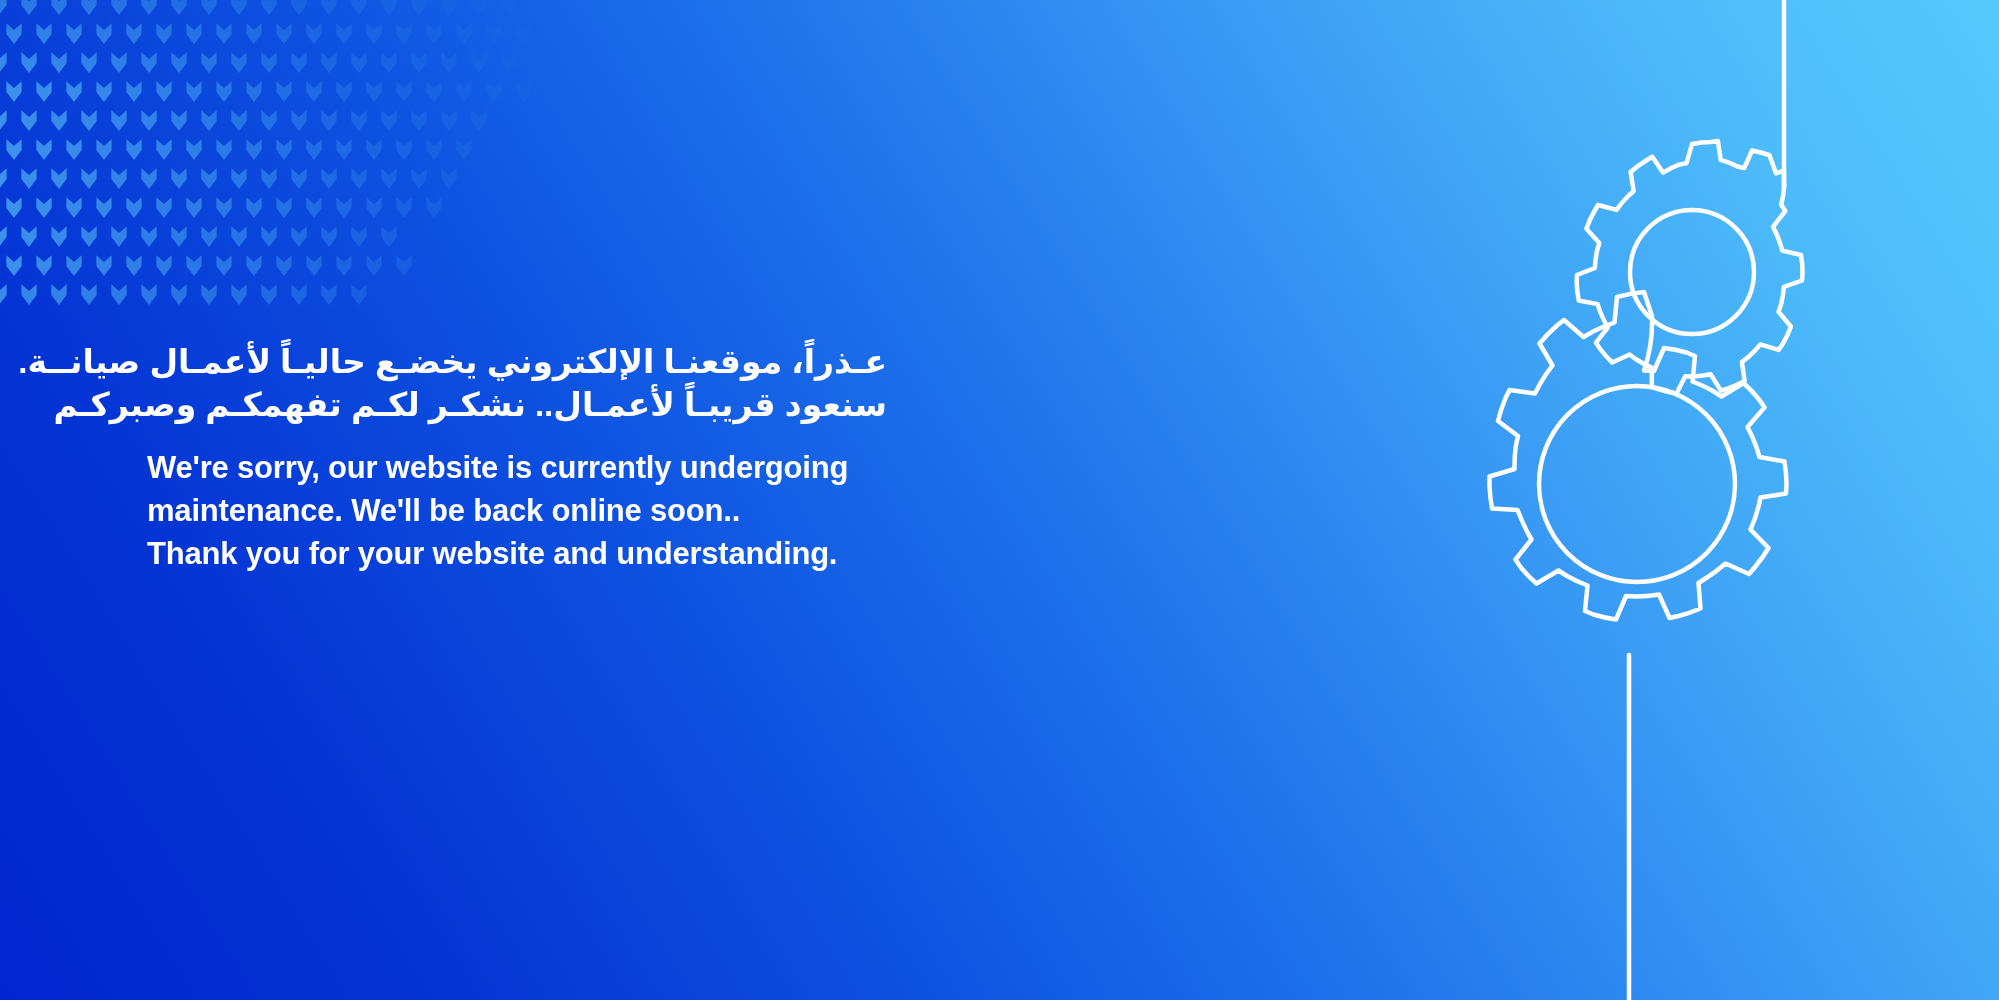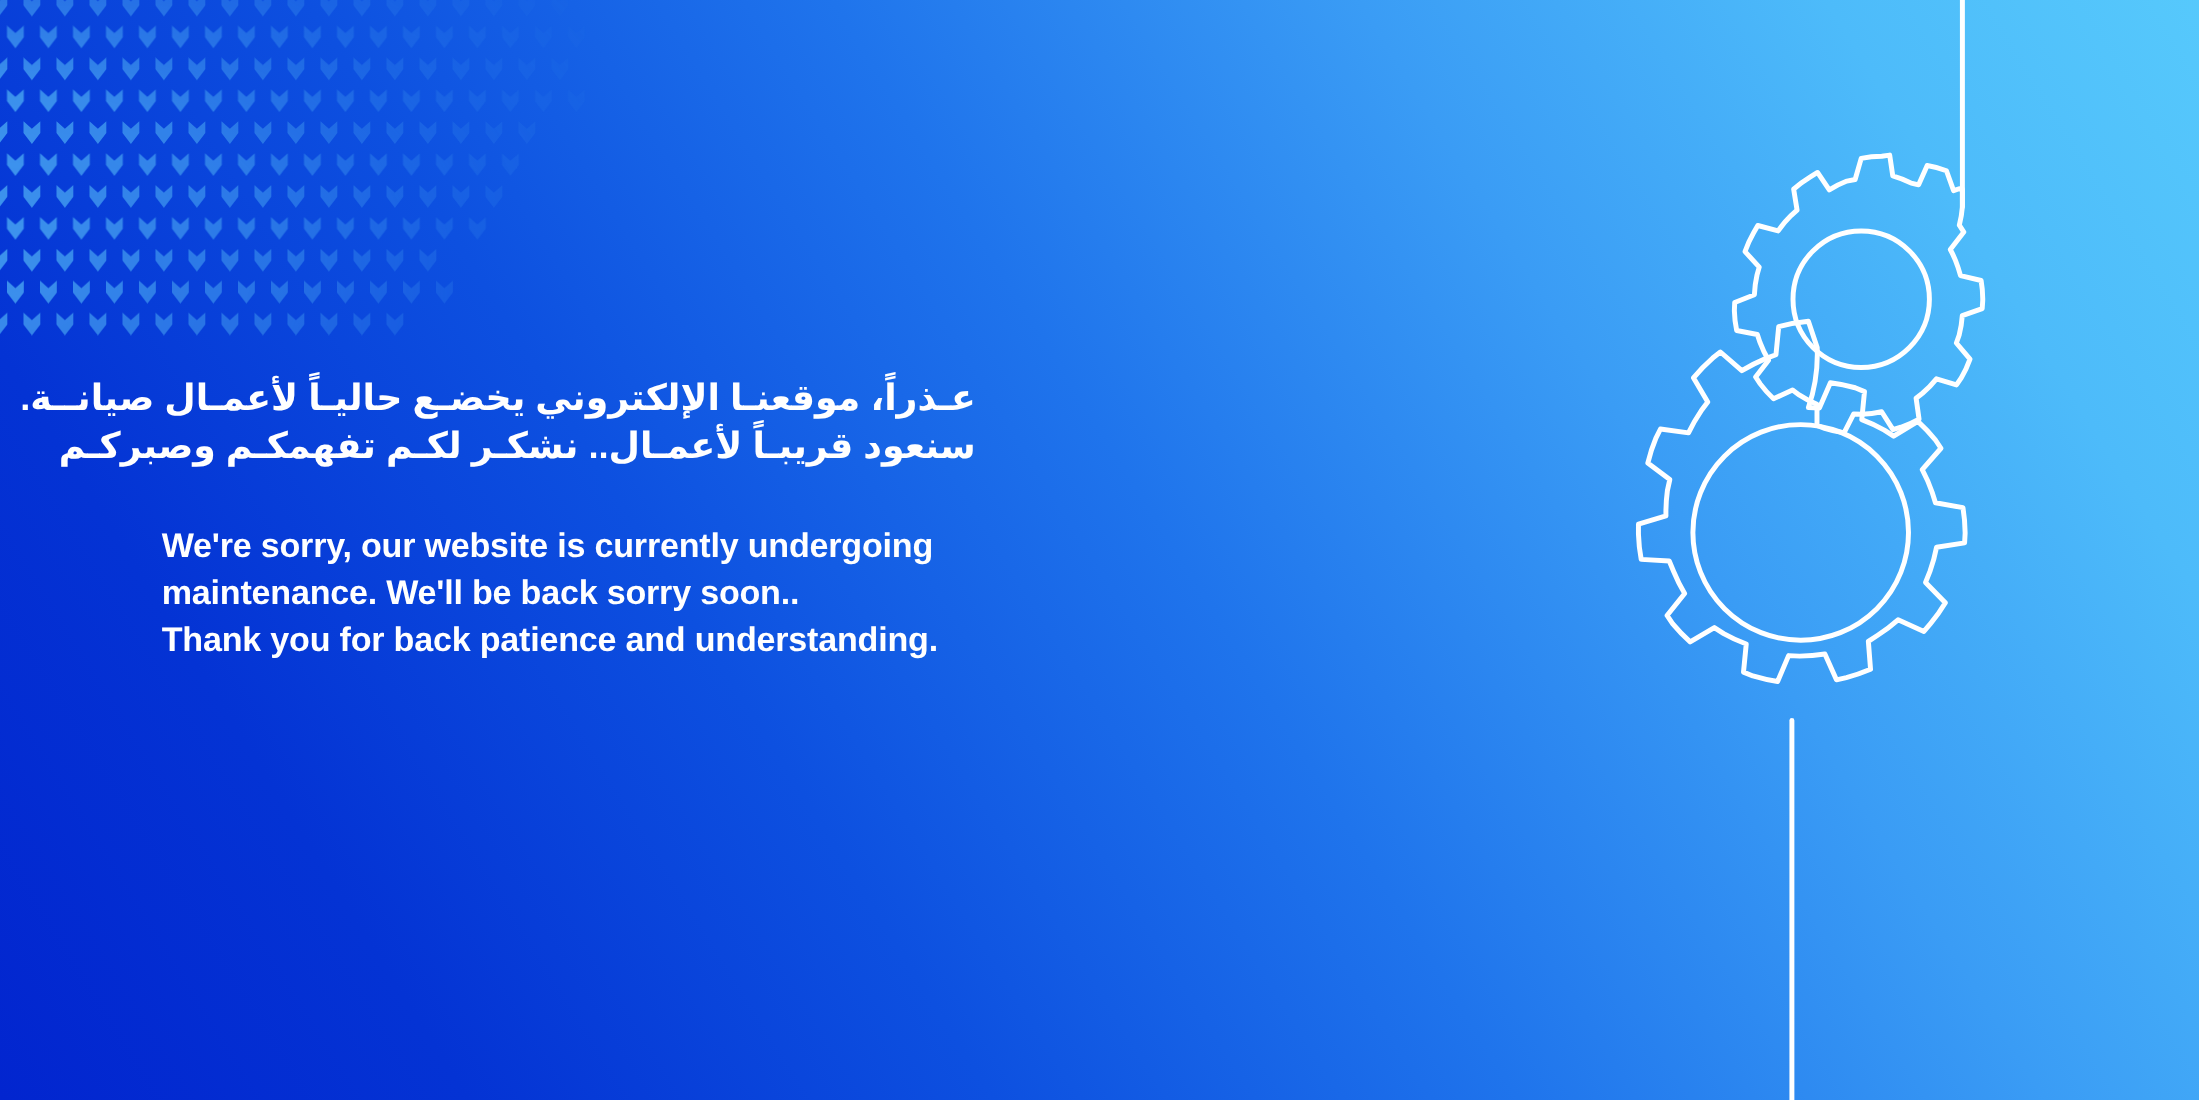--- a/index.html
+++ b/index.html
@@ -63,21 +63,21 @@
     letter-spacing: 0px;
     white-space: nowrap;
     color: #ffffff;
   }
   #arabic-paragraph {
     width: 740px;
     direction: rtl;
     text-align: right;
   }
   #english-paragraph {
-    margin-top: 48px;
+    margin-top: 20px;
   }
   .en-line {
     font-size: 31px;
     font-weight: 700;
     line-height: 43px;
     letter-spacing: -0.2px;
     color: #ffffff;
     white-space: nowrap;
   }
 </style>
@@ -403,19 +403,19 @@
 
   <div id="text-block">
 
     <div id="arabic-paragraph" dir="rtl">
       <div class="ar-line">عـذراً، موقعنـا الإلكتروني يخضـع حاليـاً لأعمـال صيانــة.</div>
       <div class="ar-line">سنعود قريبـاً لأعمـال.. نشكـر لكـم تفهمكـم وصبركـم</div>
     </div>
 
     <div id="english-paragraph" dir="ltr">
       <div class="en-line">We're sorry, our website is currently undergoing</div>
-      <div class="en-line">maintenance. We'll be back sorry soon..</div>
-      <div class="en-line">Thank you for back patience and understanding.</div>
+      <div class="en-line">maintenance. We'll be back online soon..</div>
+      <div class="en-line">Thank you for your website and understanding.</div>
     </div>
 
   </div>
 
 </div>
 
 </body></html>

